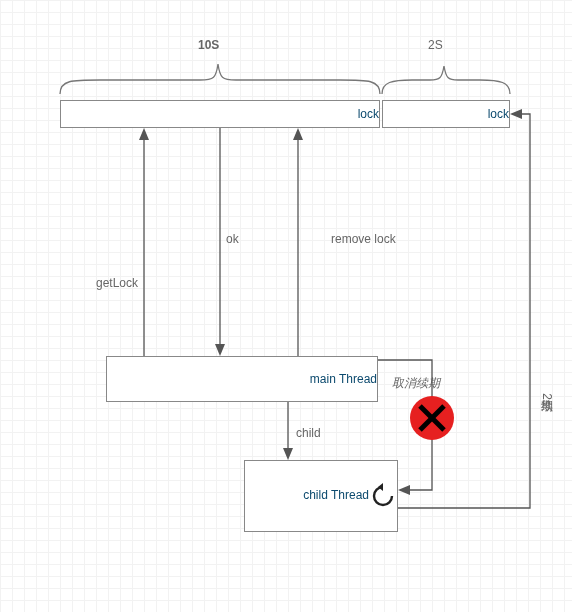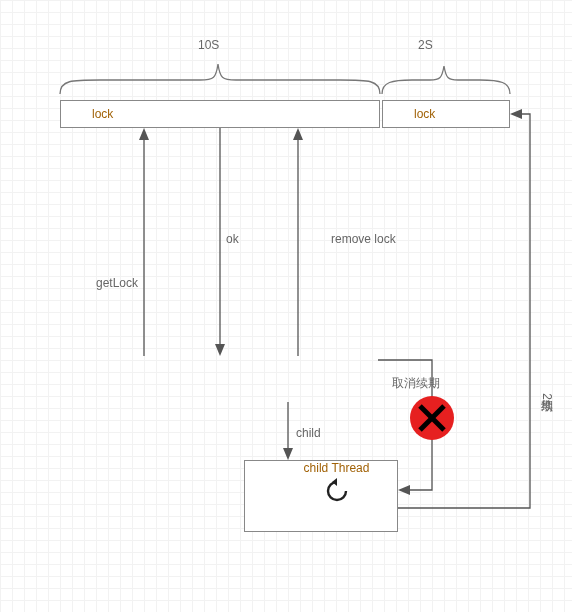--- a/index.html
+++ b/index.html
@@ -22,22 +22,22 @@
     background-size: 12px 12px;
     background-position: 0 0;
   }
   .box {
     position: absolute;
     border: 1px solid #888;
     background: #fff;
     box-sizing: border-box;
     display: flex;
     align-items: center;
-    justify-content: flex-start;
-    color: #a16207;
+    justify-content: flex-end;
+    color: #0c4a6e;
     padding-left: 31px;
   }
   .label {
     position: absolute;
     color: #666;
     background: transparent;
     white-space: nowrap;
   }
   .vlabel {
     writing-mode: vertical-rl;
@@ -66,39 +66,42 @@
 <div class="canvas">
 
   <div class="box" style="left:60px; top:100px; width:320px; height:28px;">
     <span>lock</span>
   </div>
 
   <div class="box" style="left:382px; top:100px; width:128px; height:28px;">
     <span>lock</span>
   </div>
 
+  <div class="box" style="left:106px; top:356px; width:272px; height:46px;">
+    <span>main Thread</span>
+  </div>
 
-  <div class="box" style="left:244px; top:460px; width:154px; height:72px; flex-direction:column;">
+  <div class="box" style="left:244px; top:460px; width:154px; height:72px; flex-direction:row;">
     <span style="margin-bottom:2px;">child Thread</span>
     <span class="refresh-icon" style="position:relative; left:0; top:0;">
       <svg viewBox="0 0 28 28" width="28" height="28">
         <path d="M14 5 a9 9 0 1 0 9 9" stroke="#222" stroke-width="2.4" fill="none"></path>
         <path d="M14 1 L14 9 L9 5 Z" fill="#222"></path>
       </svg>
     </span>
   </div>
 
-  <div class="label" style="left:198px; top:38px;">10S</div>
-  <div class="label" style="left:418px; top:38px;">2S</div>
+  <div class="label" style="left:198px; top:38px;font-weight:bold;">10S</div>
+  <div class="label" style="left:428px; top:38px;">2S</div>
 
   <div class="label" style="left:96px; top:232px;margin-top:44px;">getLock</div>
   <div class="label" style="left:226px; top:232px;text-align:center;">ok</div>
   <div class="label" style="left:308px; top:232px;margin-left:23px;">remove lock</div>
   <div class="label" style="left:296px; top:426px;">child</div>
-  <div class="label" style="left:392px; top:375px;">取消续期</div>
+  <div class="label" style="left:392px; top:375px;font-style:italic;">取消续期</div>
   <div class="label vlabel" style="left:538px; top:390px;">续期 2s</div>
 
   <svg class="overlay">
 
     <path class="brace" d="
       M60 94
       C60 80, 72 80, 100 80
       L200 80
       C214 80, 216 78, 218 64
       C220 78, 222 80, 236 80

